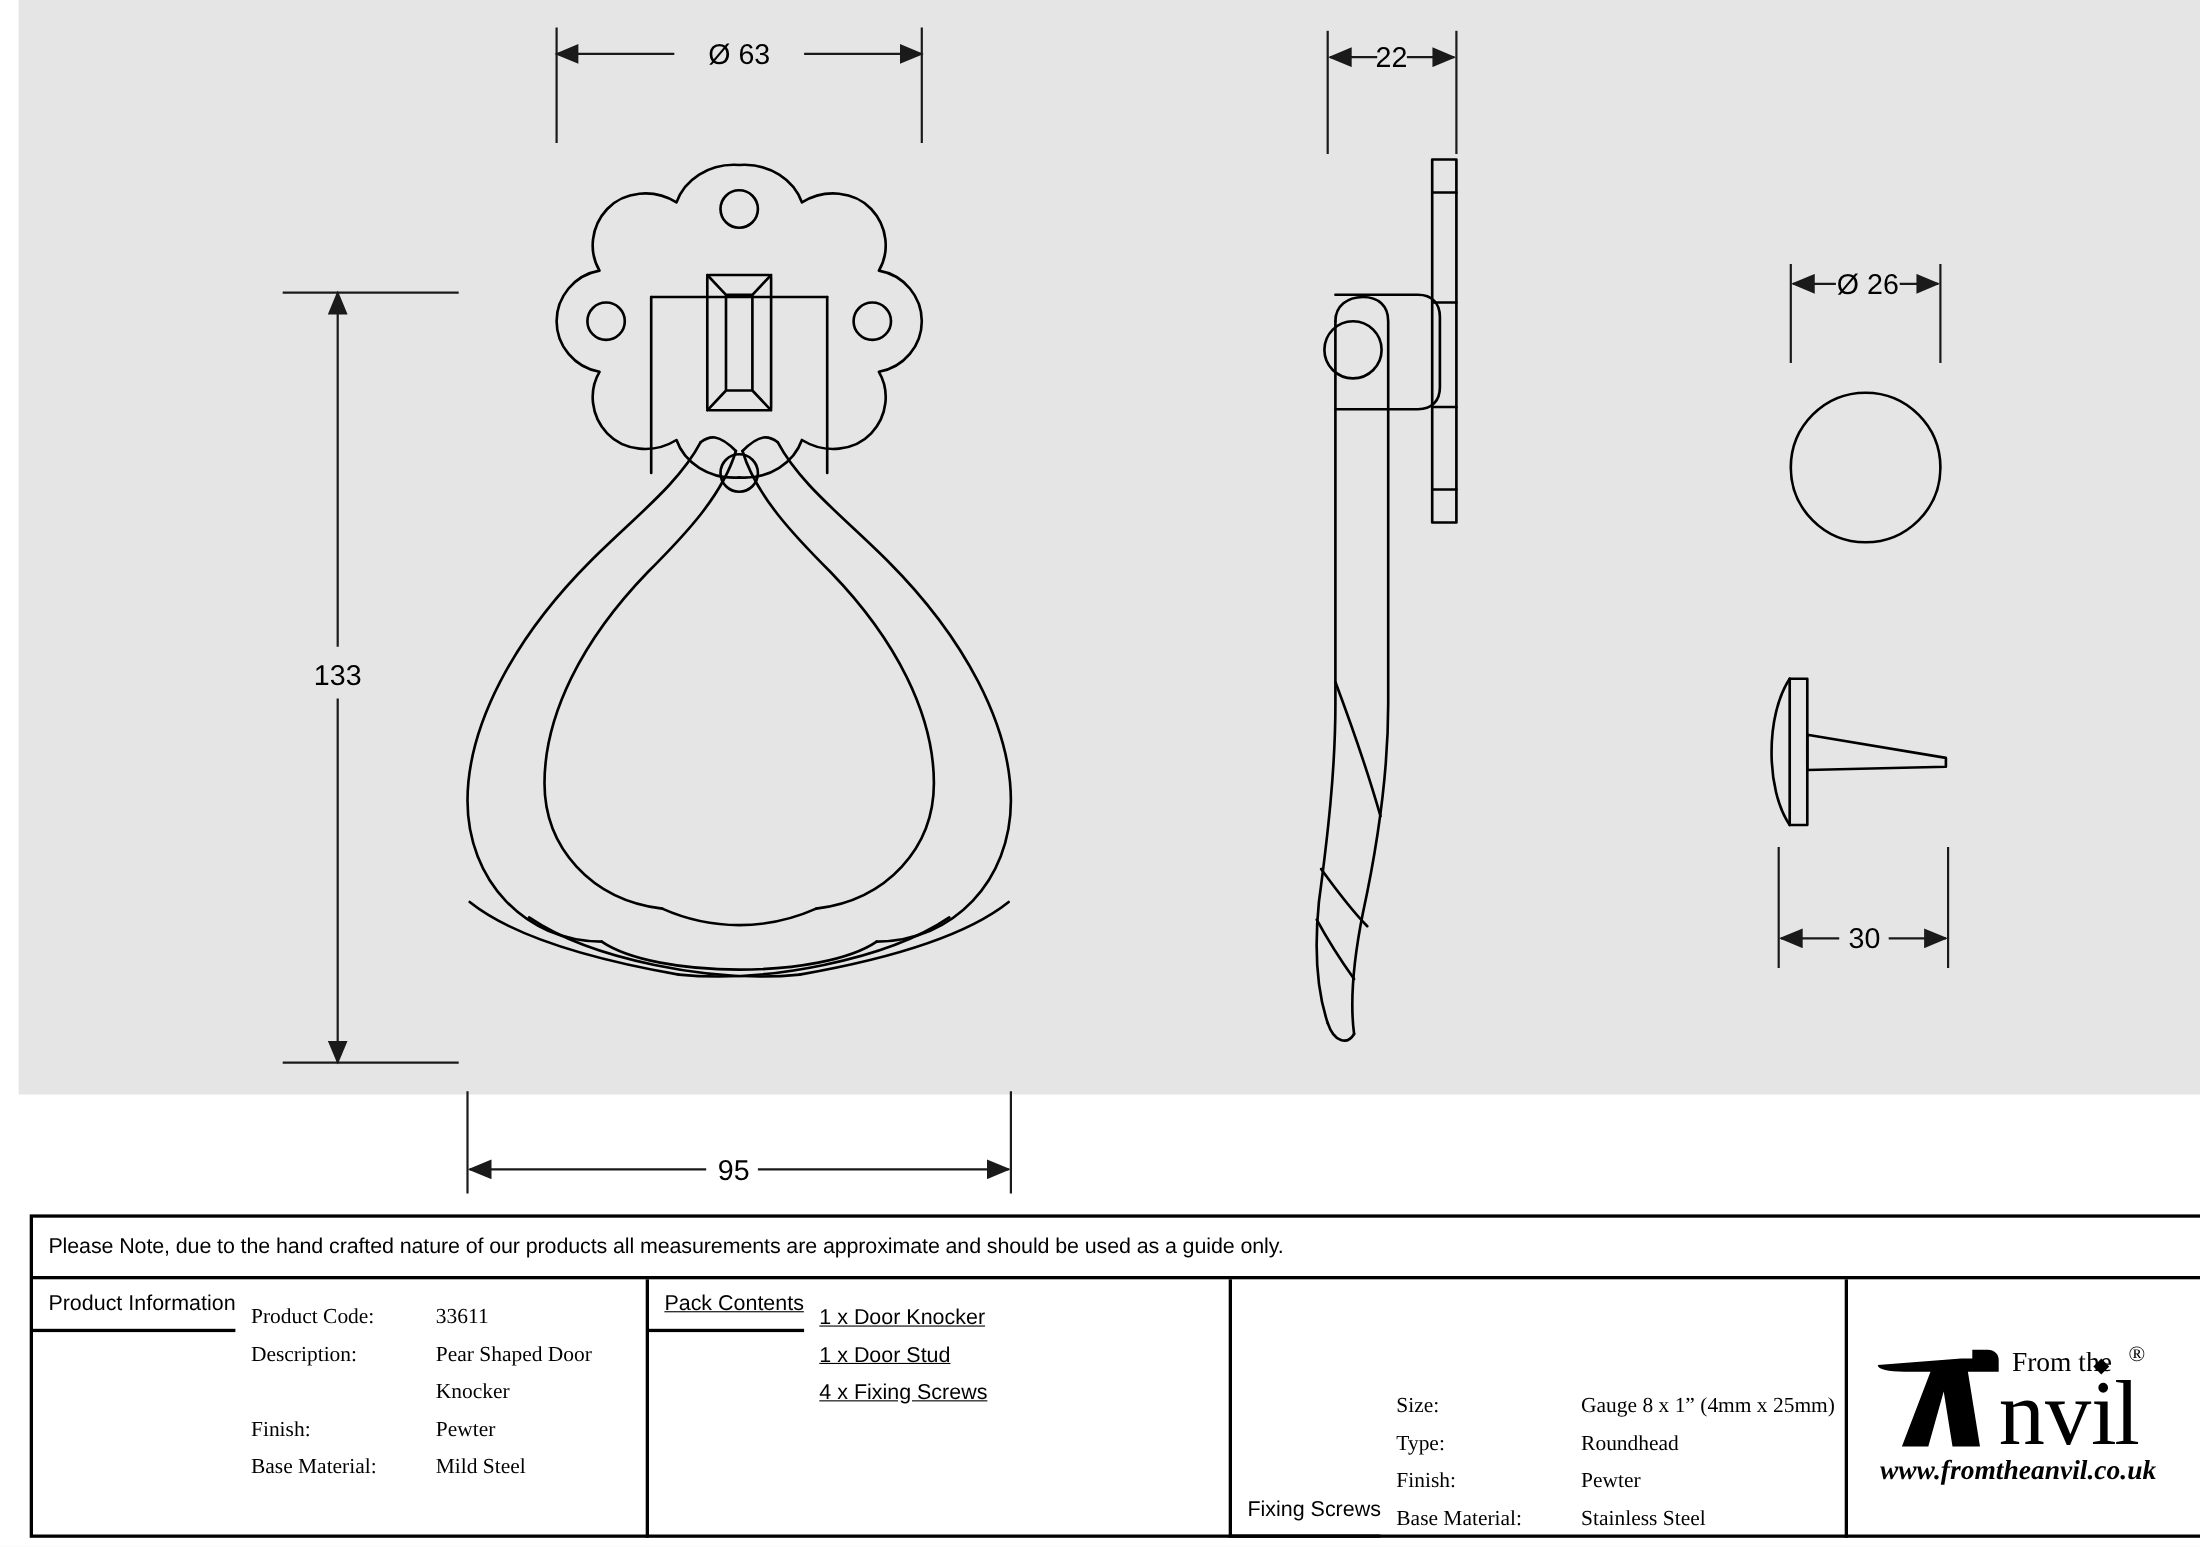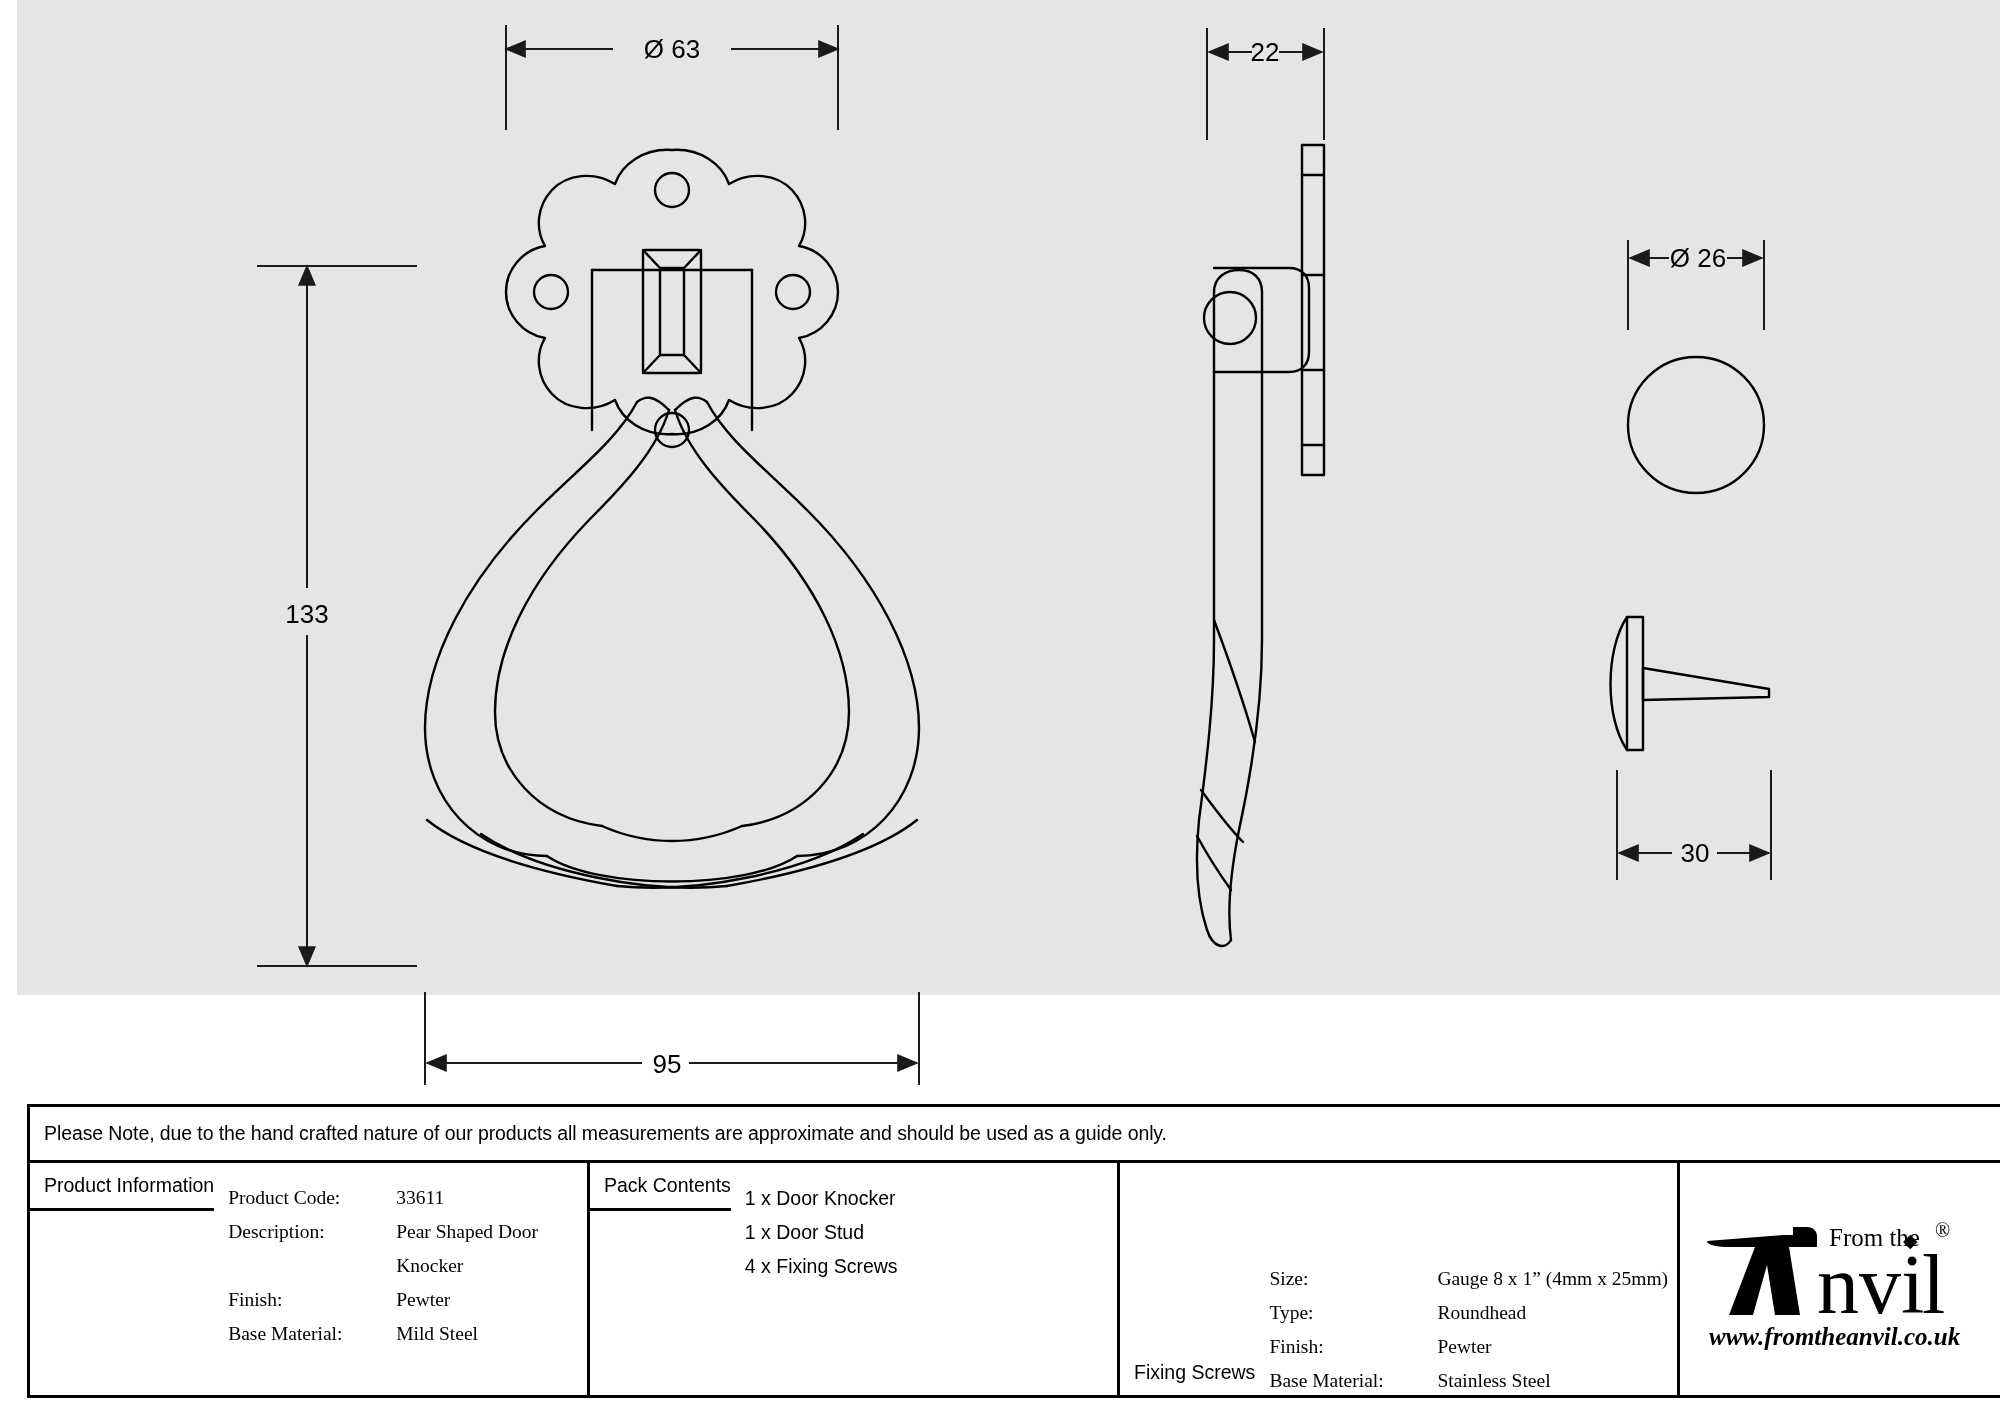--- a/index.html
+++ b/index.html
@@ -52,21 +52,21 @@
     display: flex;
     height: 235px;
   }
   .col {
     border-right: 3px solid #000;
     display: flex;
     flex-direction: row;
   }
   .col:last-child { border-right: none; }
   .col-product { width: 560px; }
-  .col-pack    { width: 530px; }
+  .col-pack    { width: 530px; text-decoration: underline; }
   .col-screws  { width: 560px; align-items: flex-end; }
   .col-logo    { width: 324px; }
   .col-head {
     height: 48px;
     border-bottom: 3px solid #000;
     display: flex;
     align-items: center;
     padding-left: 14px;
     font-size: 19.5px;
     color: #000;

